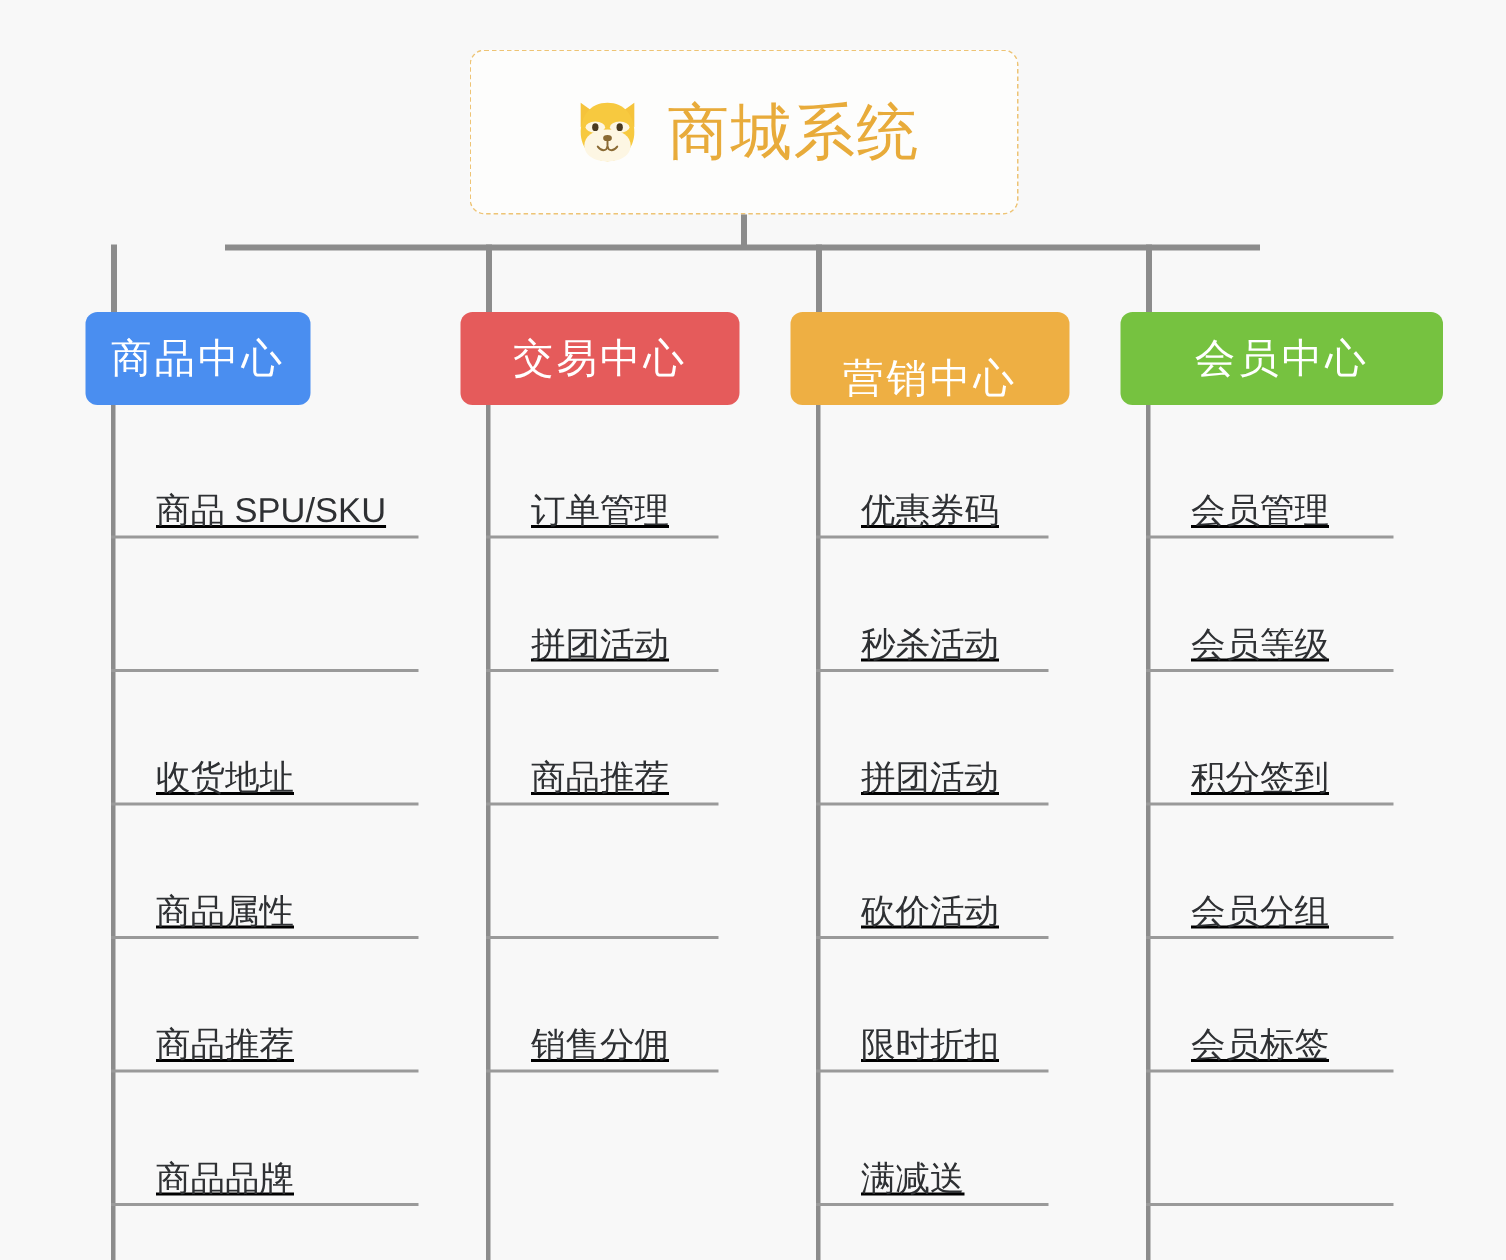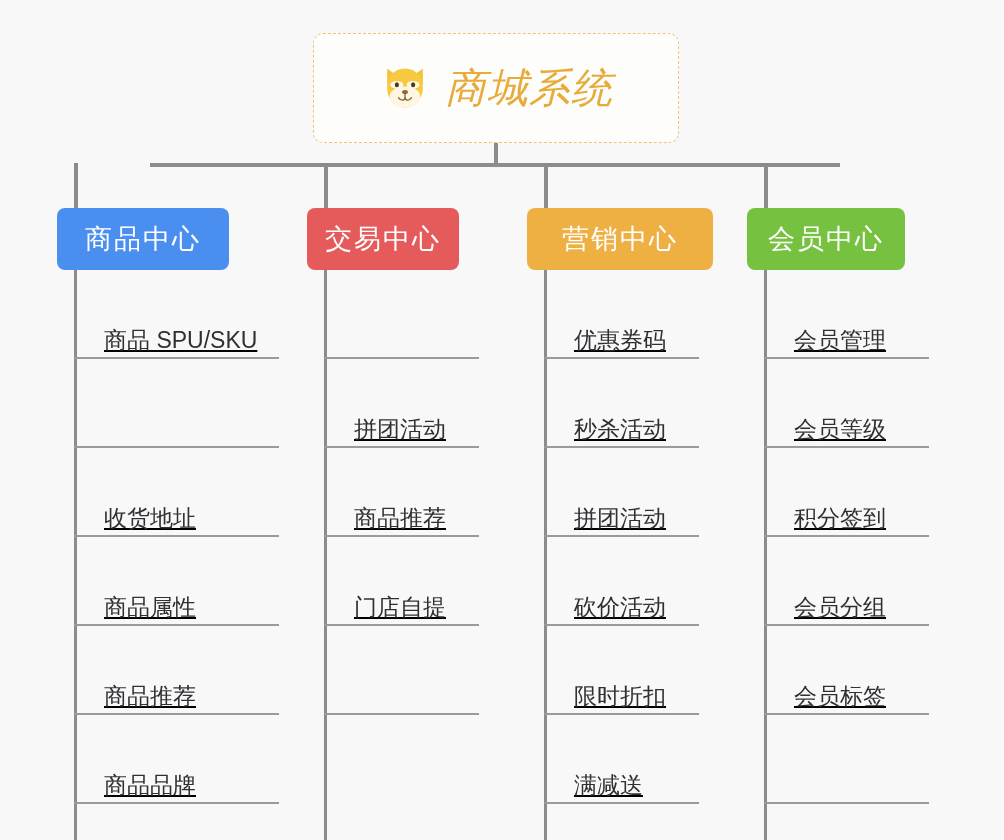--- a/index.html
+++ b/index.html
@@ -27,21 +27,20 @@
     top: 33px;
     width: 366px;
     height: 110px;
     background: #fdfdfc;
     border: 1px dashed #eec475;
     border-radius: 10px;
     display: flex;
     align-items: center;
     justify-content: center;
     gap: 14px;
-    font-style: italic;
   }
   .root-emoji {
     width: 52px;
     height: 52px;
     position: relative;
     flex: 0 0 auto;
   }
   .root-title {
     font-size: 41px;
     color: #e8ab3a;
@@ -123,42 +122,42 @@
   .item-underline {
     position: absolute;
     left: 0;
     bottom: 0;
     height: 2px;
     background: #9a9a9a;
   }
 
   
   #col-0 { left: 57px;  width: 220px; }
-  #col-0 .col-head { width: 172px; }
+  #col-0 .col-head { width: 150px; }
   #col-0 .drop-up  { left: 17px; }
   #col-0 .spine    { left: 17px; height: 570px; }
   #col-0 .items    { padding-left: 17px; }
   #col-0 .item-underline { width: 205px; }
 
   #col-1 { left: 307px; width: 210px; }
-  #col-1 .col-head { width: 152px; }
+  #col-1 .col-head { width: 186px; }
   #col-1 .drop-up  { left: 17px; }
   #col-1 .spine    { left: 17px; height: 570px; }
   #col-1 .items    { padding-left: 17px; }
   #col-1 .item-underline { width: 155px; }
 
   #col-2 { left: 527px; width: 210px; }
-  #col-2 .col-head { width: 186px; }
+  #col-2 .col-head { width: 186px; align-items: flex-end; }
   #col-2 .drop-up  { left: 17px; }
   #col-2 .spine    { left: 17px; height: 570px; }
   #col-2 .items    { padding-left: 17px; }
   #col-2 .item-underline { width: 155px; }
 
   #col-3 { left: 747px; width: 210px; }
-  #col-3 .col-head { width: 158px; }
+  #col-3 .col-head { width: 215px; }
   #col-3 .drop-up  { left: 17px; }
   #col-3 .spine    { left: 17px; height: 570px; }
   #col-3 .items    { padding-left: 17px; }
   #col-3 .item-underline { width: 165px; }
 </style>
 </head>
 <body>
 
 <div id="mindmap">
 
@@ -226,35 +225,36 @@
         </div>
       </div>
       <div class="column" id="col-1">
         <div class="drop-up"></div>
         <div class="col-head" style="background: rgb(229, 91, 91);">
           <span>交易中心</span>
         </div>
         <div class="spine"></div>
         <div class="items">
           <div class="item">
+            <span class="item-label">订单管理</span>
             <div class="item-underline"></div>
           </div>
           <div class="item">
             <span class="item-label">拼团活动</span>
             <div class="item-underline"></div>
           </div>
           <div class="item">
             <span class="item-label">商品推荐</span>
             <div class="item-underline"></div>
           </div>
           <div class="item">
-            <span class="item-label">门店自提</span>
-            <div class="item-underline"></div>
-          </div>
-          <div class="item">
+            <div class="item-underline"></div>
+          </div>
+          <div class="item">
+            <span class="item-label">销售分佣</span>
             <div class="item-underline"></div>
           </div>
         </div>
       </div>
       <div class="column" id="col-2">
         <div class="drop-up"></div>
         <div class="col-head" style="background: rgb(238, 175, 67);">
           <span>营销中心</span>
         </div>
         <div class="spine"></div>

